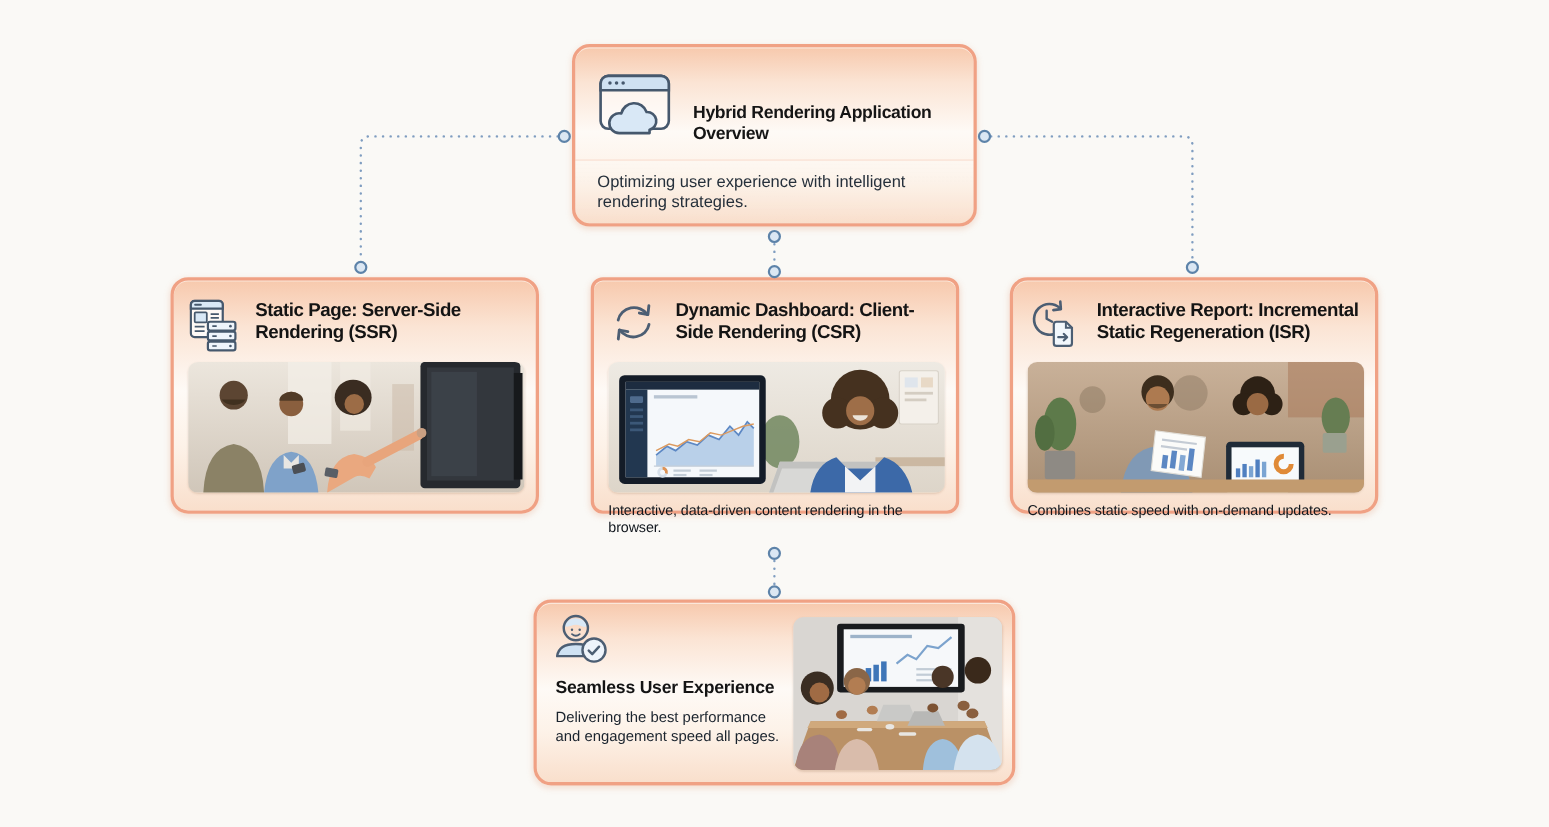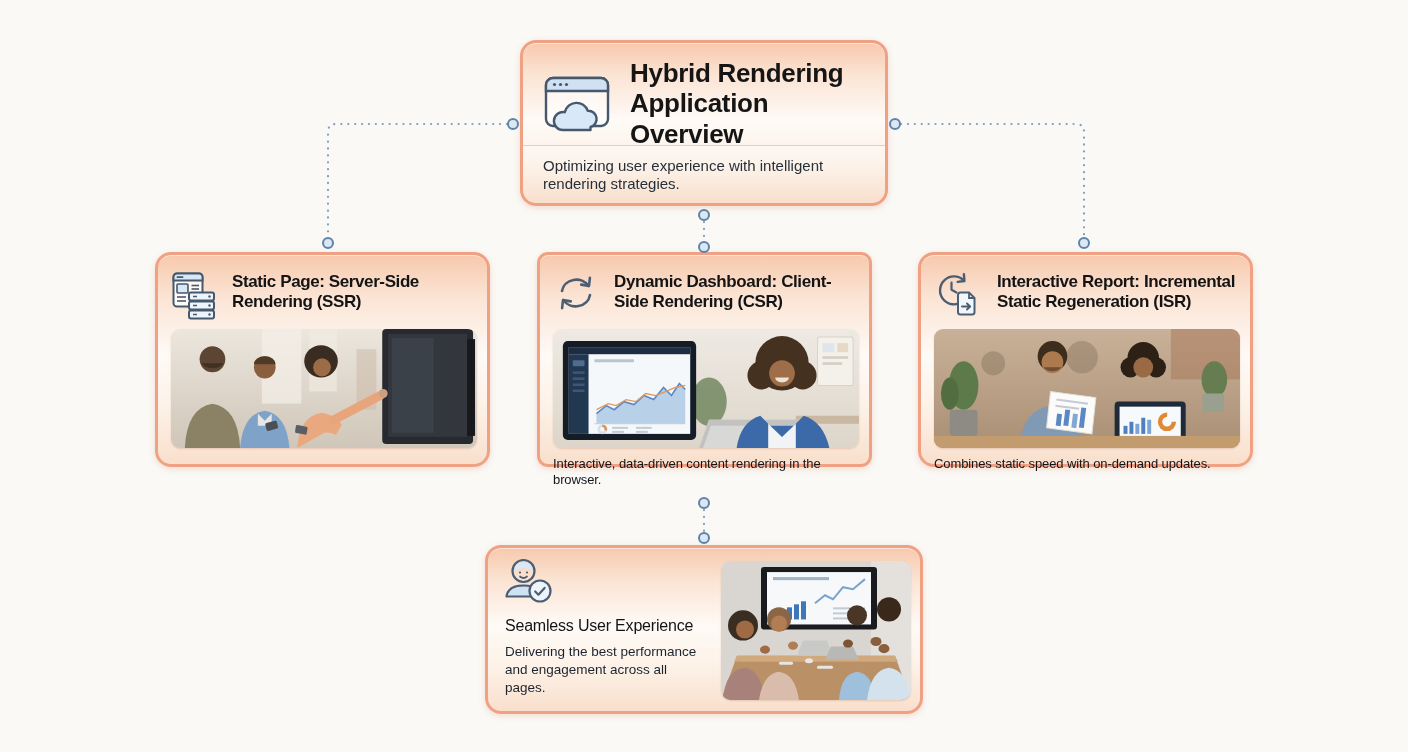--- a/index.html
+++ b/index.html
@@ -21,21 +21,21 @@
   .card{
     position:absolute;box-sizing:border-box;z-index:2;
     border:3px solid #f0a184;border-radius:16px;
     background:linear-gradient(180deg,#f7c9ad 0%,#fbe4d4 20%,#fefaf6 48%,#fdf2e8 72%,#f9dfcc 100%);
     box-shadow:0 2px 6px rgba(222,144,104,.28), inset 0 1px 0 rgba(255,255,255,.55);
   }
 
   
   #root-card{left:520px;top:40px;width:368px;height:166px;}
   .root-header{display:flex;align-items:center;gap:20px;padding:15px 12px 0 21px;}
-  .root-title{font-size:26px;font-weight:700;line-height:1.17;letter-spacing:-0.3px;color:#151515;}
+  .root-title{font-size:16px;font-weight:700;line-height:1.17;letter-spacing:-0.3px;color:#151515;margin-top:36px;}
   .root-footer{
     position:absolute;left:0;right:0;top:102px;bottom:0;
     border-top:1.5px solid rgba(238,160,128,.55);
     border-radius:0 0 13px 13px;
     background:linear-gradient(180deg,rgba(255,255,255,.30),rgba(255,255,255,0));
     padding:11px 18px 0 20px;box-sizing:border-box;
   }
   .root-desc{font-size:15px;line-height:1.22;color:#26303b;}
 
   
@@ -49,21 +49,21 @@
   .node-photo{
     position:absolute;left:13px;top:74px;width:306px;height:119px;
     border-radius:9px;overflow:hidden;box-shadow:0 1px 2px rgba(120,70,40,.18);
   }
   .node-photo svg,.footer-photo svg{display:block;width:100%;height:100%;}
   .node-caption{position:absolute;left:13px;right:6px;top:201px;font-size:13px;letter-spacing:-0.1px;line-height:1.25;color:#10161d;}
 
   
   #footer-card{left:485px;top:545px;width:438px;height:169px;}
   .footer-icon{position:absolute;left:15px;top:9px;}
-  .footer-title{position:absolute;left:17px;top:69px;font-size:16px;font-weight:400;letter-spacing:-0.2px;color:#141414;}
+  .footer-title{position:absolute;left:17px;top:69px;font-size:16px;font-weight:700;letter-spacing:-0.2px;color:#141414;}
   .footer-desc{position:absolute;left:17px;top:95px;width:206px;font-size:13.5px;line-height:1.32;color:#1b242e;}
   .footer-photo{
     position:absolute;left:233px;top:13px;width:190px;height:139px;
     border-radius:10px;overflow:hidden;box-shadow:0 1px 2px rgba(120,70,40,.18);
   }
 
   .icon-svg{display:block;}
 </style>
 </head>
 <body>
@@ -302,21 +302,21 @@
         <circle cx="20.5" cy="14" r="11" fill="none" stroke="#4c5e73" stroke-width="2.2"></circle>
         <circle cx="17" cy="15.5" r="1.1" fill="#4c5e73"></circle>
         <circle cx="24" cy="15.5" r="1.1" fill="#4c5e73"></circle>
         <path d="M17 19.5 q3.5 3 7 0" fill="none" stroke="#4c5e73" stroke-width="1.7" stroke-linecap="round"></path>
         <path d="M3.5 39.5 q1.5 -11 17 -11 q10 0 13.5 4.5 l-5.5 6.5 z" fill="#cfe2f3" stroke="#4c5e73" stroke-width="2.2" stroke-linejoin="round"></path>
         <circle cx="37" cy="34" r="10.5" fill="#eef4fb" stroke="#4c5e73" stroke-width="2.2"></circle>
         <path d="M32.2 34.5 l3.2 3.2 6.2 -6.8" fill="none" stroke="#4c5e73" stroke-width="2.2" stroke-linecap="round" stroke-linejoin="round"></path>
       </svg>
     </span>
     <div class="footer-title">Seamless User Experience</div>
-    <div class="footer-desc">Delivering the best performance and engagement across all pages.</div>
+    <div class="footer-desc">Delivering the best performance and engagement speed all pages.</div>
     <div class="footer-photo" role="img" aria-label="Team applauding in a meeting room in front of a chart presentation screen">
       <svg viewBox="0 0 190 138" preserveAspectRatio="none">
         <rect width="190" height="138" fill="#d9d6d2"></rect>
         <rect x="150" y="0" width="40" height="138" fill="#e4e1dd"></rect>
         <rect x="40" y="6" width="116" height="62" rx="3" fill="#191b1e"></rect>
         <rect x="46" y="11" width="104" height="52" fill="#f6f8fa"></rect>
         <rect x="52" y="16" width="56" height="3" fill="#9db3c9"></rect>
         <rect x="52" y="52" width="5" height="6" fill="#3f76b8"></rect>
         <rect x="59" y="49" width="5" height="9" fill="#3f76b8"></rect>
         <rect x="66" y="46" width="5" height="12" fill="#3f76b8"></rect>

